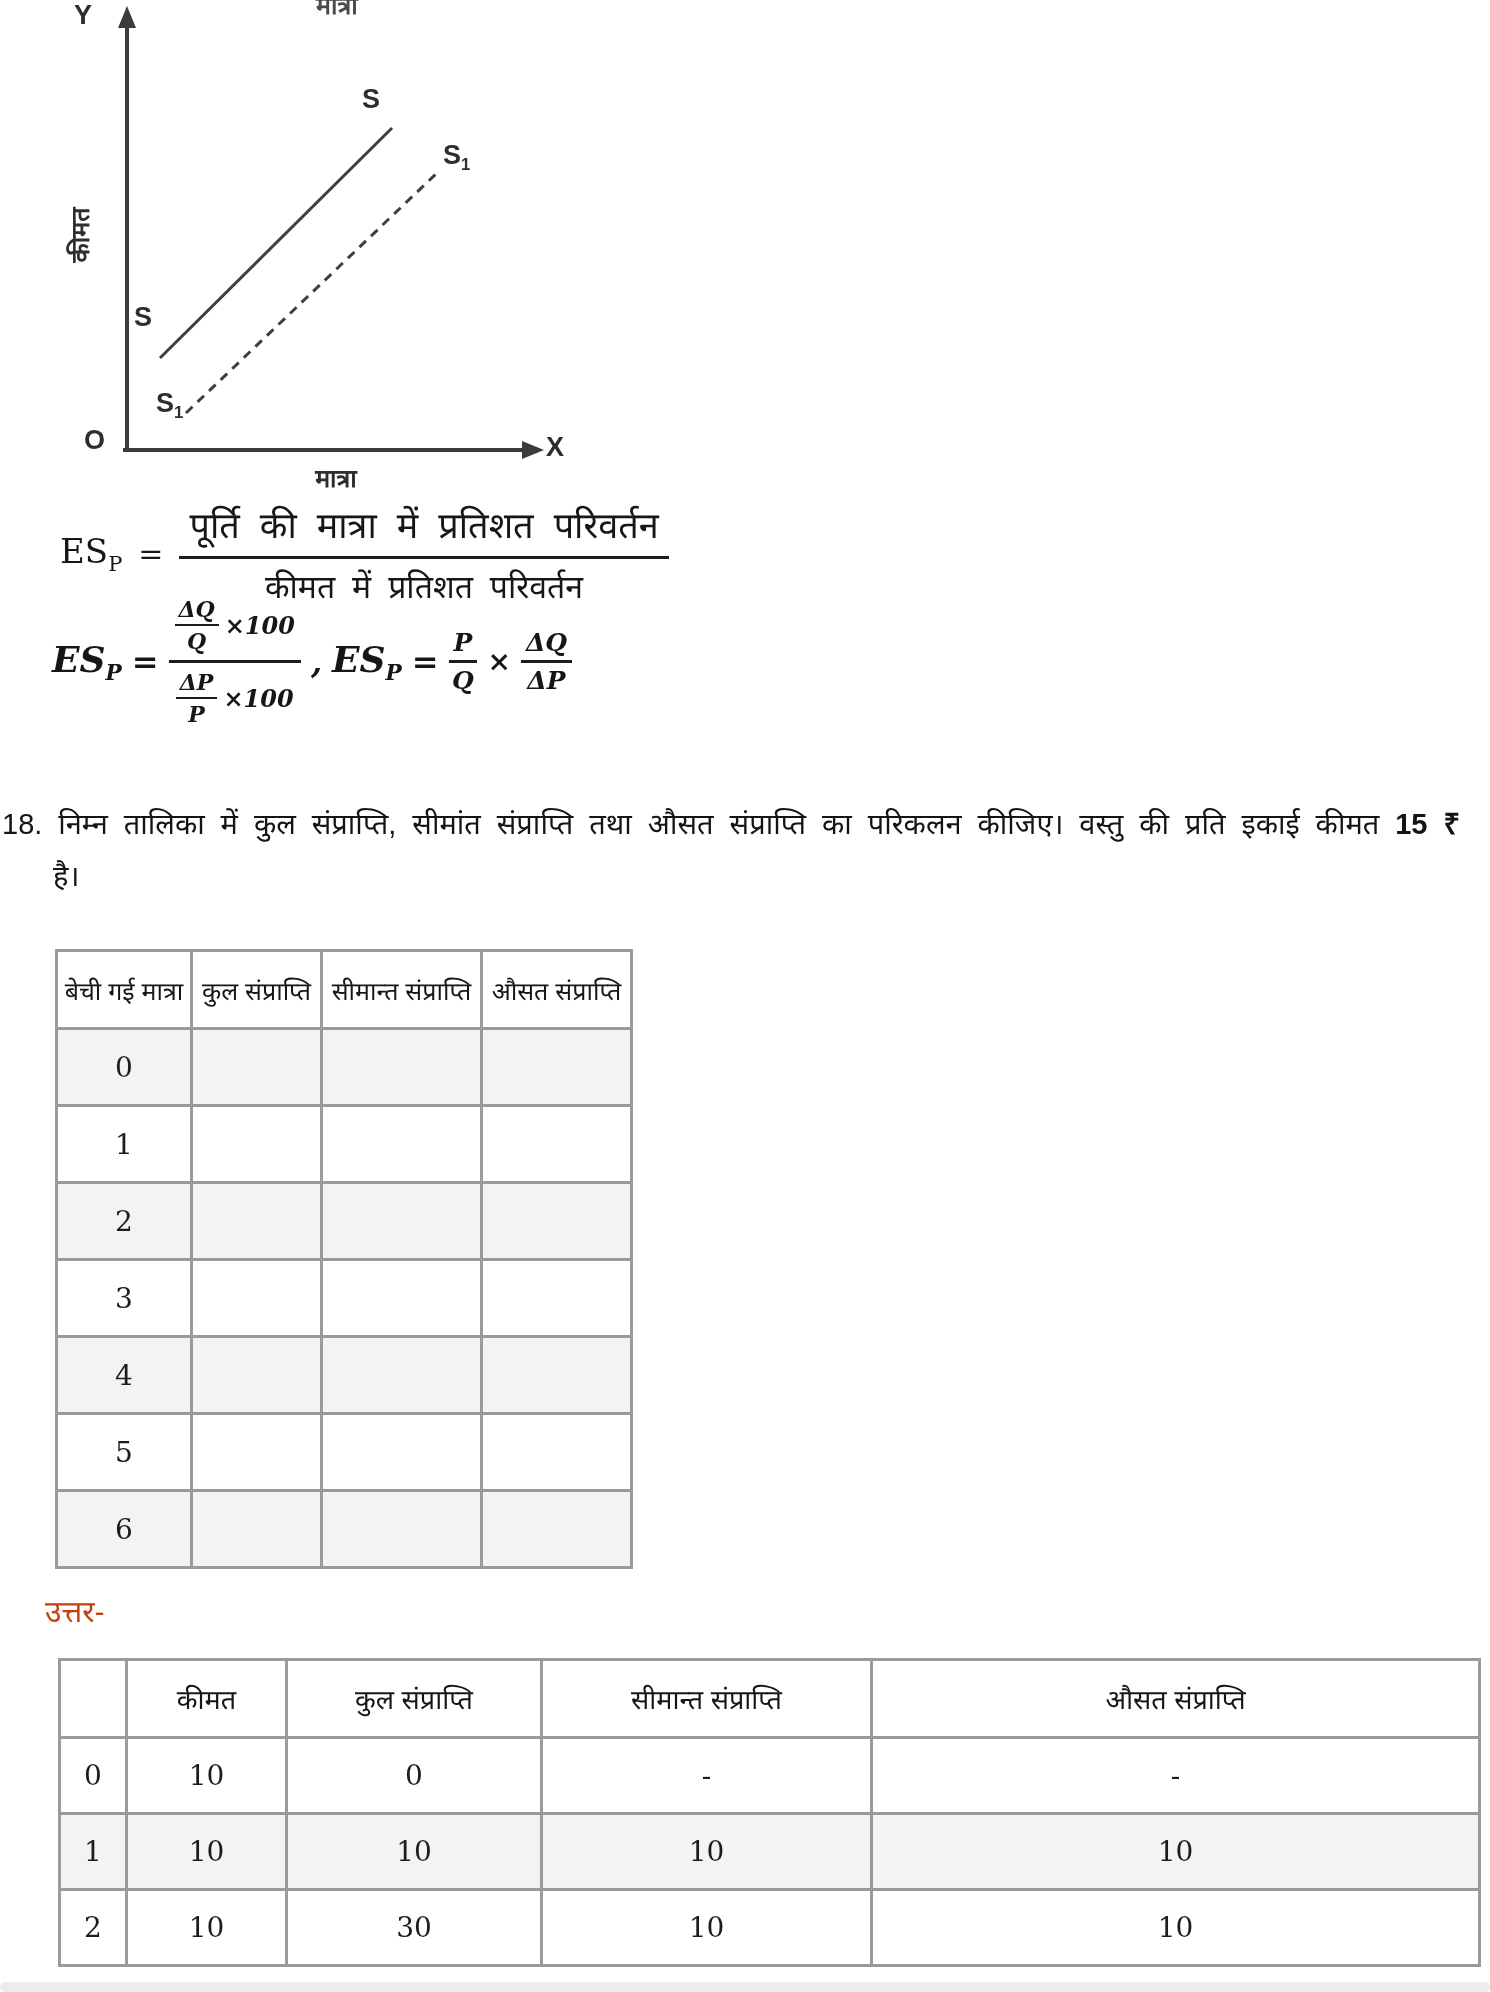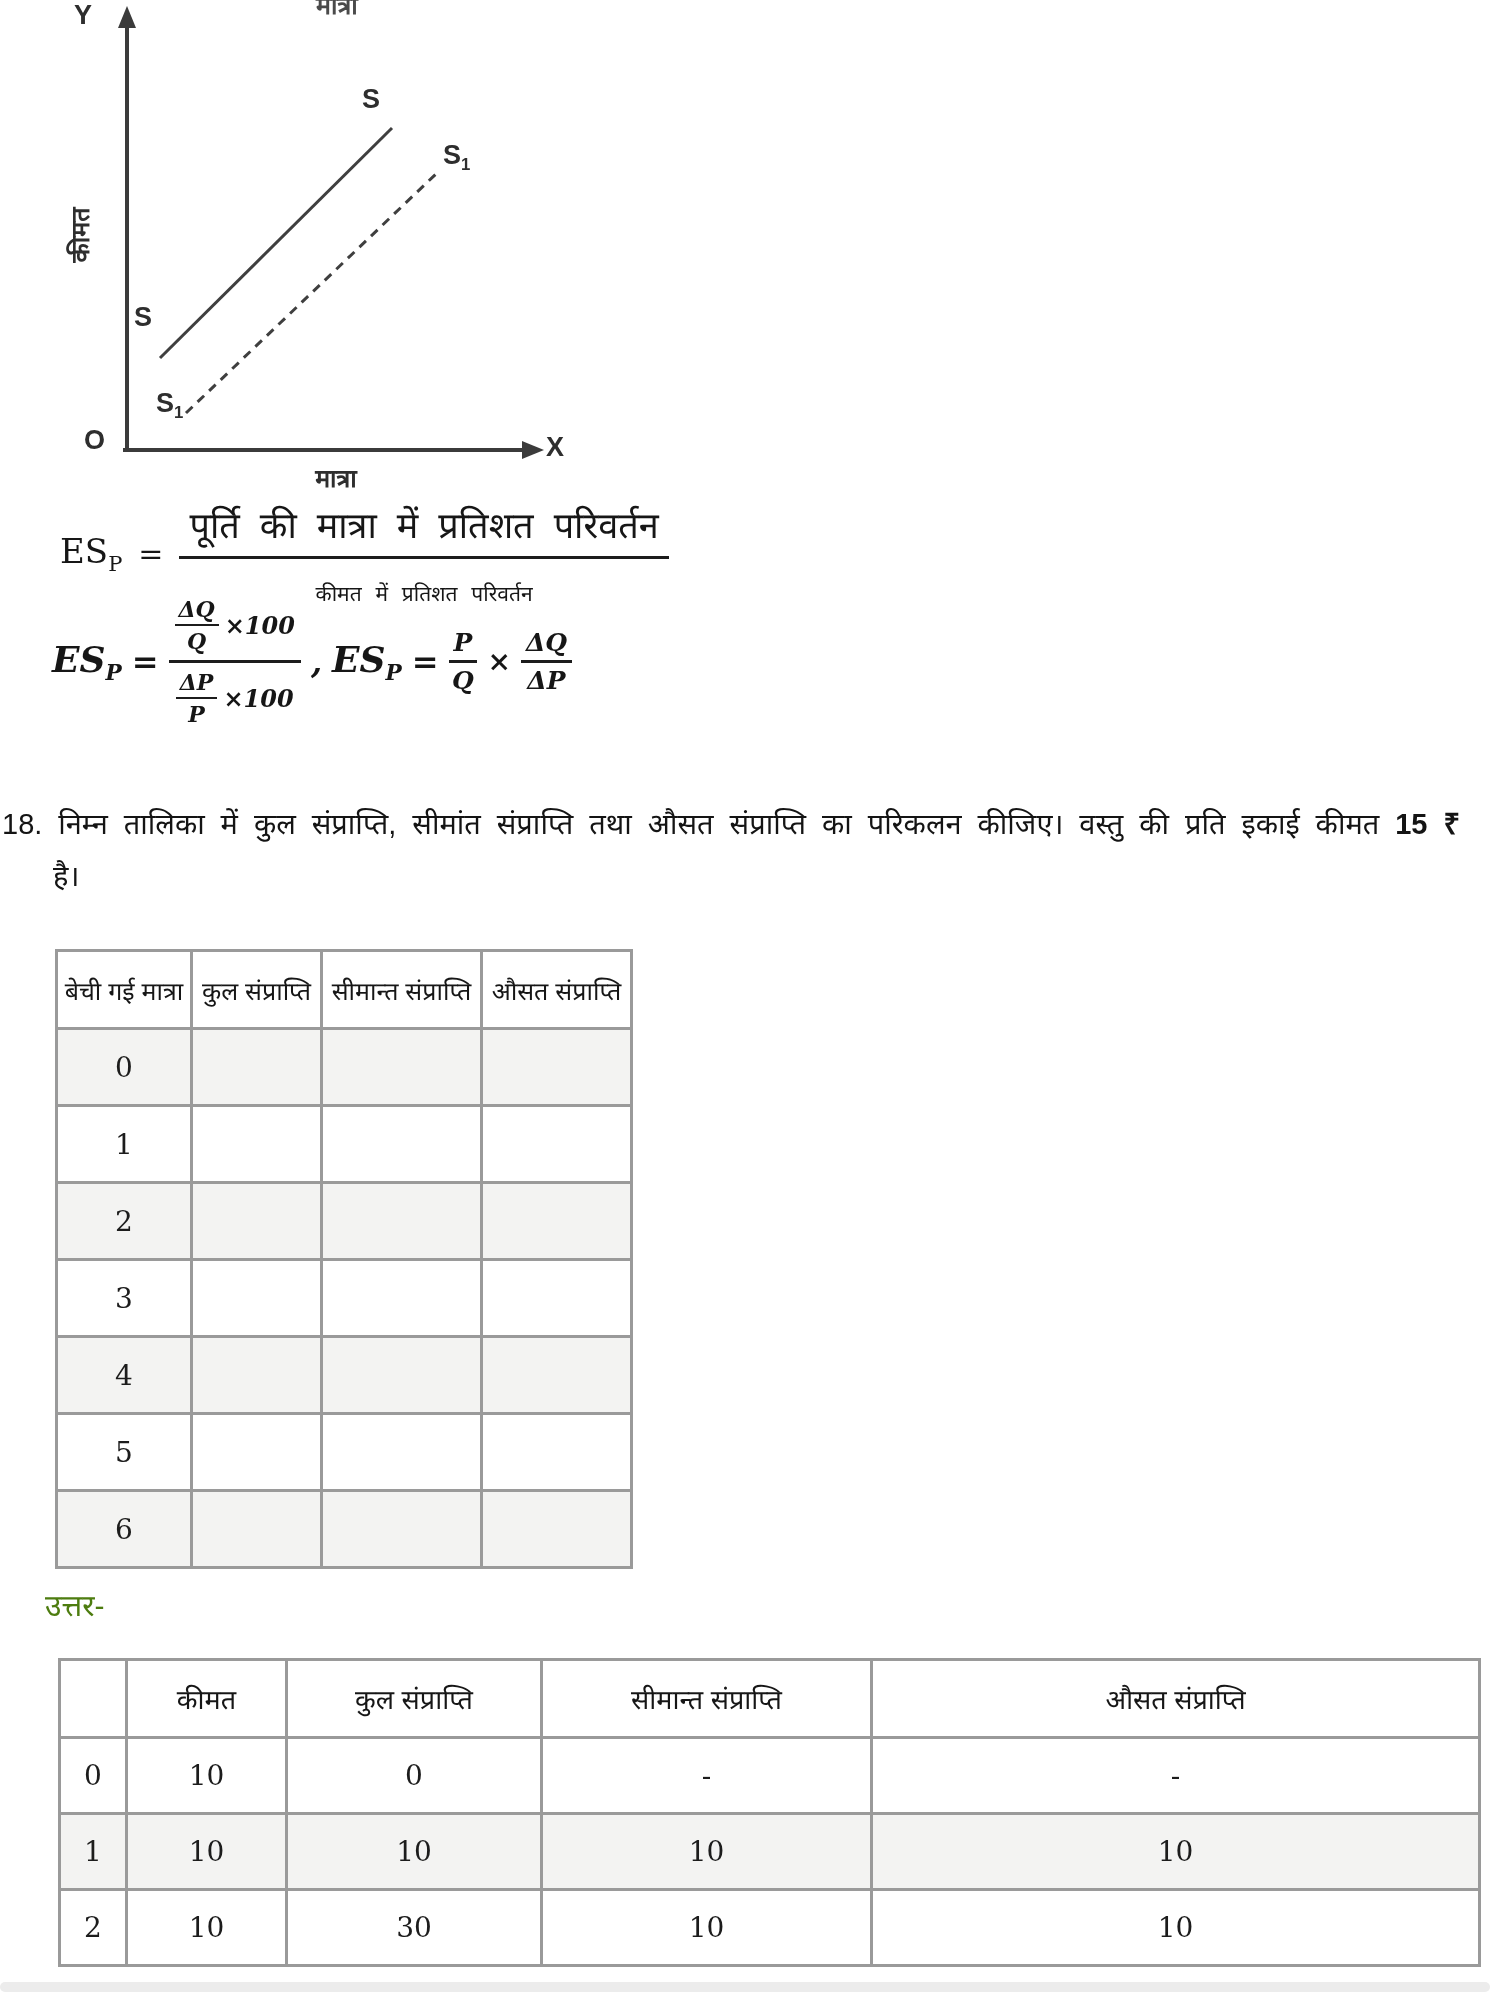--- a/index.html
+++ b/index.html
@@ -21,21 +21,21 @@
   .xlab { width:100px; text-align:center; font-size:25px; font-weight:600; color:#2e2e2e; }
   sub.s1 { font-size:0.62em; font-weight:600; }
 
   
   .formula1 { display:flex; align-items:center; gap:16px; color:#161616; }
   .f1-lhs { font-family:"DejaVu Serif", serif; font-size:34px; }
   .f1-lhs sub { font-size:0.62em; }
   .f1-eq { font-size:30px; font-family:"DejaVu Serif", serif; }
   .vfrac { display:inline-flex; flex-direction:column; align-items:center; }
   .f1 .num { font-size:36px; word-spacing:10px; padding:0 10px 7px 10px; border-bottom:3px solid #1c1c1c; }
-  .f1 .den { font-size:21px; word-spacing:8px; padding-top:20px;text-align:center; }
+  .f1 .den { font-size:32px; word-spacing:8px; padding-top:5px;text-align:center; }
 
   .formula2 {
     display:flex; align-items:center; gap:10px;
     font-family:"DejaVu Serif", serif; font-style:italic; font-weight:bold; color:#161616;
   }
   .f2-lhs { font-size:36px; }
   .f2-lhs sub { font-size:0.6em; }
   .f2-eq { font-size:32px; }
   .bigfrac > .bnum { padding:0 6px 6px 6px; border-bottom:3px solid #1c1c1c; }
   .bigfrac > .bden { padding-top:6px; }
@@ -65,21 +65,21 @@
   .table1 { width:575px; }
   .table1 th { height:78px; font-size:25px; }
   .table1 td { height:77px; font-size:28px; }
   .table1 tbody tr:nth-child(odd) td { background:#f3f3f2; }
 
   .table2 { width:1420px; }
   .table2 th { height:78px; font-size:27px; }
   .table2 td { height:76px; font-size:28px; }
   .table2 tbody tr:nth-child(even) td { background:#f3f3f2; }
 
-  .answer-label { font-size:30px; color:#4d7c0f; }
+  .answer-label { font-size:30px; color:#c2410c;margin-top:6px; }
   .bottom-bar { background:#ececec; border-radius:5px; }
 </style>
 </head>
 <body>
 
 <div class="page">
 
   <svg class="abs" style="left:0; top:0;" width="600" height="520">
 
     <line x1="127" y1="22" x2="127" y2="452" stroke="#3b3b3b" stroke-width="4"></line>

